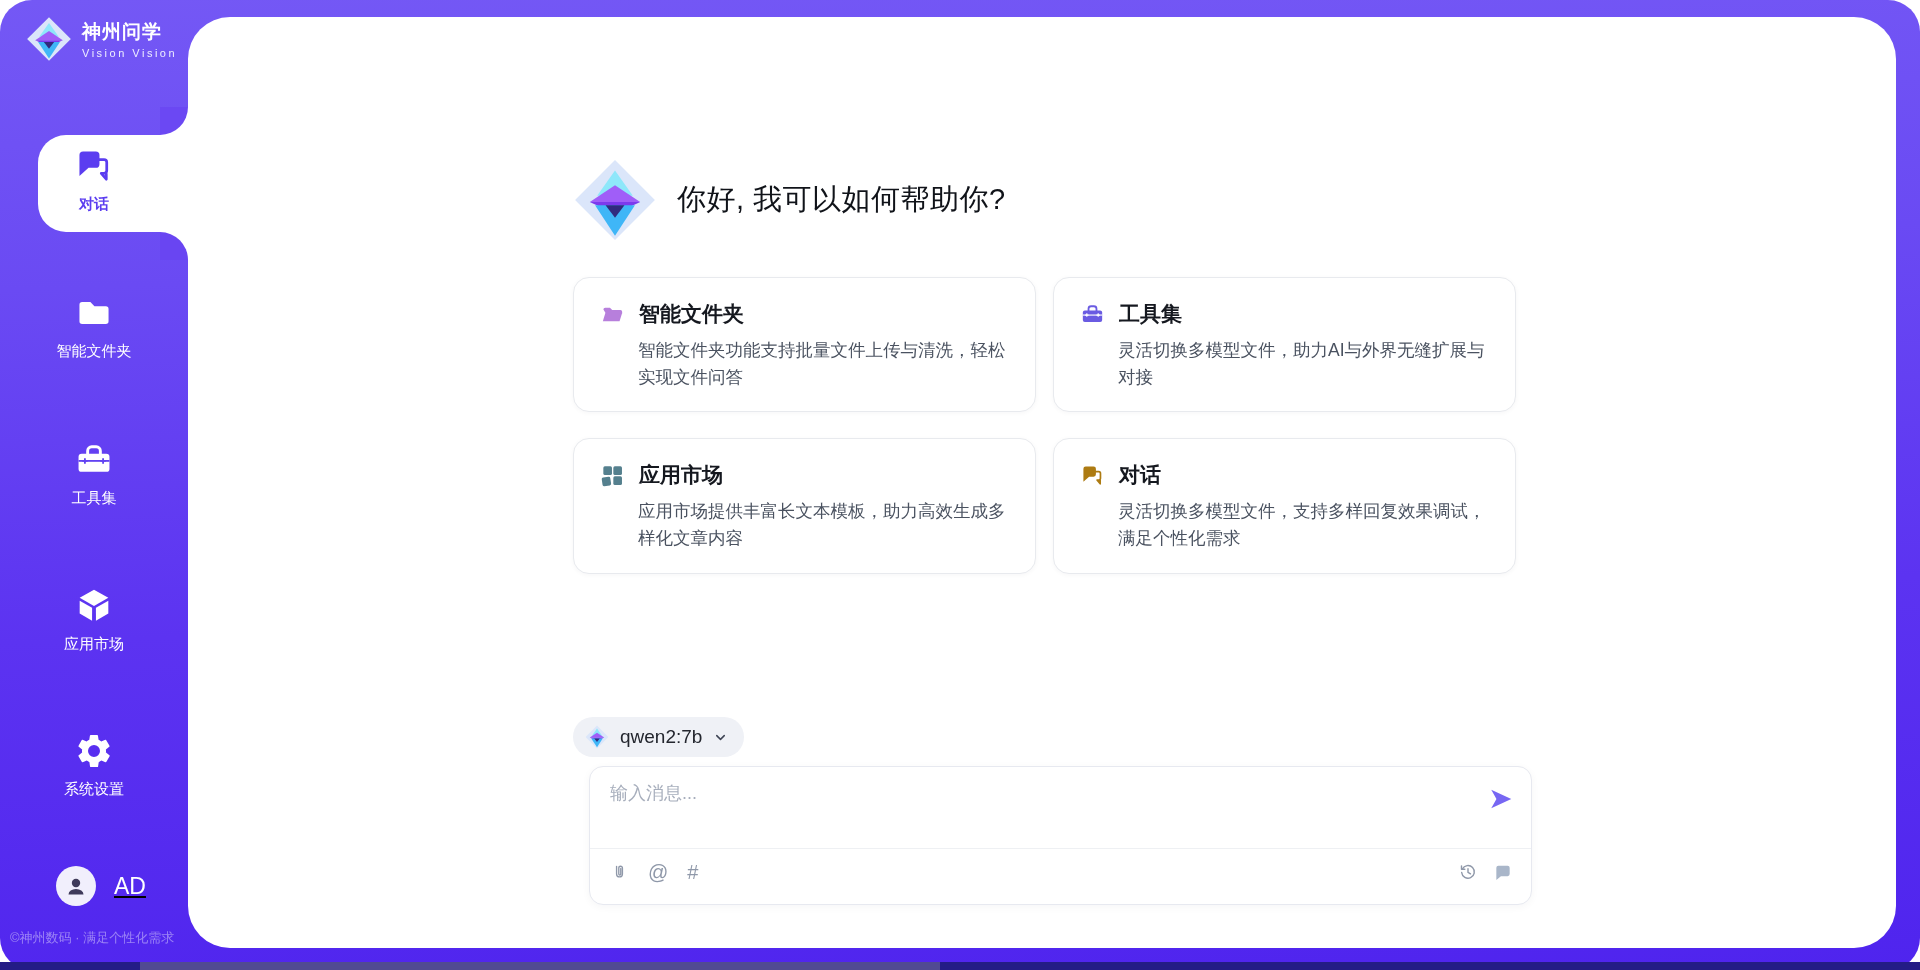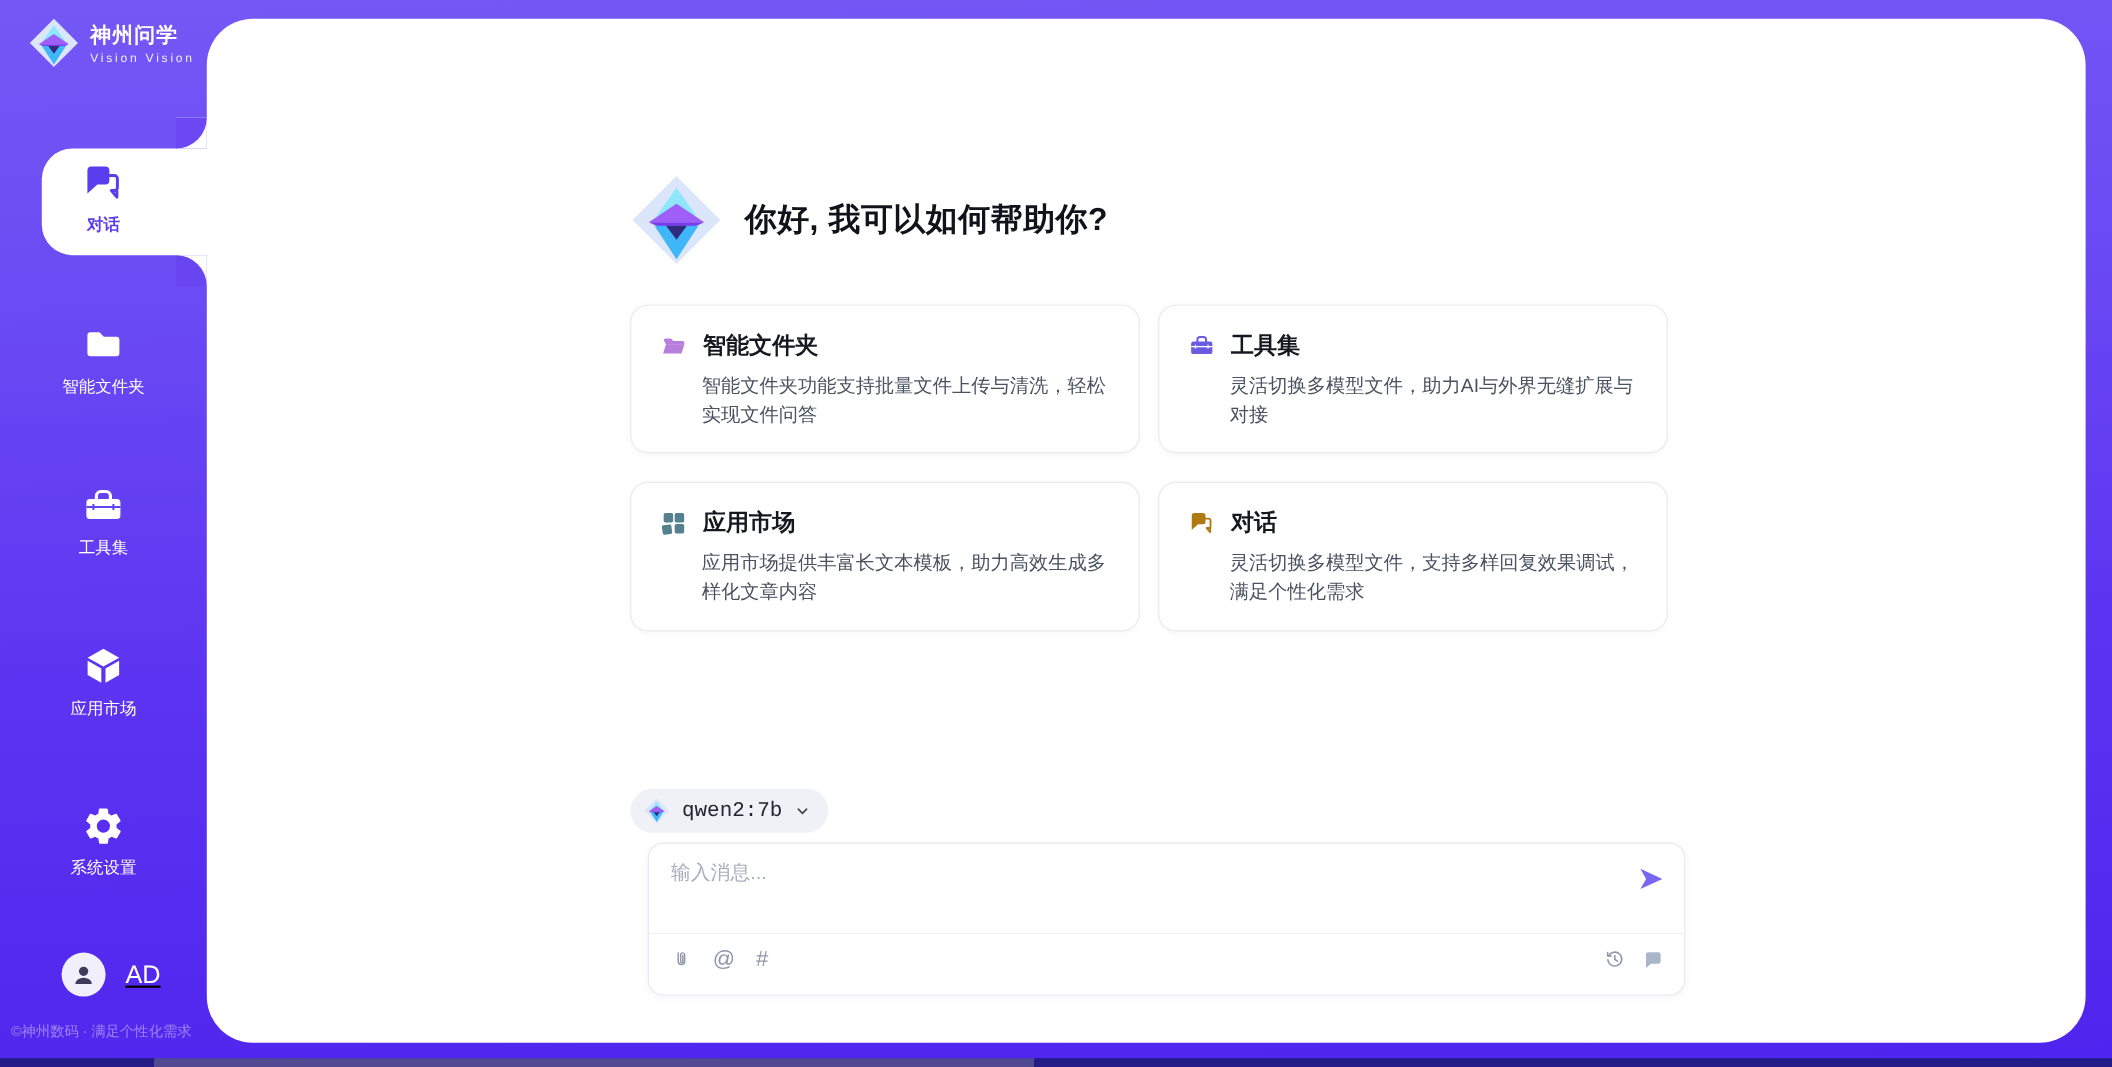--- a/index.html
+++ b/index.html
@@ -2,20 +2,21 @@
 <html><head>
 <meta charset="utf-8">
 <style>
   * { margin:0; padding:0; box-sizing:border-box; }
   html,body { width:1920px; height:970px; overflow:hidden; }
   body { font-family:"Liberation Sans","DejaVu Sans",sans-serif; }
 
   .stage{
     position:relative; width:1920px; height:970px;
     background:linear-gradient(178deg,#7458f5 0%, #6a4af3 28%, #5c33f1 62%, #4f24ee 100%);
+    border-radius:32px;
   }
 
   
   .bottom-strip{ position:absolute; left:0; bottom:0; width:1920px; height:8px; background:#241c86; }
   .bottom-strip .seg{ position:absolute; top:0; height:8px; background:#76719f; opacity:.55; }
 
   
   .panel{
     position:absolute; left:188px; top:17px; width:1708px; height:931px;
     background:#ffffff; border-radius:42px;
@@ -47,32 +48,32 @@
   .avatar{ width:40px; height:40px; border-radius:50%; background:#f1effc; display:flex;
            align-items:center; justify-content:center; }
   .user-name{ color:#fff; font-size:23px; }
 
   .copyright{ position:absolute; left:10px; top:929px; color:rgba(255,255,255,.42); font-size:13px; white-space:nowrap; }
 
   
   .content{ position:absolute; left:573px; top:0; width:943px; height:970px; }
 
   .greeting{ position:absolute; left:0; top:158px; display:flex; align-items:center; gap:20px; }
-  .greeting h1{ font-size:29px; font-weight:700; color:#101319; letter-spacing:.5px; }
+  .greeting h1{ font-size:29px; font-weight:400; color:#101319; letter-spacing:.5px; }
 
   .cards{ position:absolute; left:0; top:277px; width:943px;
           display:grid; grid-template-columns:463px 463px; grid-column-gap:17px; grid-row-gap:26px; }
   .card{ background:#fff; border:1px solid #e8eaee; border-radius:16px; padding:22px 24px 20px 26px;
          min-height:123px; box-shadow:0 1px 5px rgba(17,24,39,.04); cursor:pointer; }
   .card-head{ display:flex; align-items:center; gap:14px; }
   .card-title{ font-size:21px; font-weight:700; color:#15181f; }
   .card-desc{ margin:9px 0 0 38px; font-size:17.5px; line-height:1.55; color:#4a5260; }
 
   .model-pill{ position:absolute; left:0; top:717px; height:40px; display:inline-flex; align-items:center;
-               gap:11px; padding:0 16px 0 12px; background:#eff1f6; border-radius:20px; cursor:pointer;font-family:Liberation Mono, monospace; }
+               gap:11px; padding:0 16px 0 12px; background:#eff1f6; border-radius:20px; cursor:pointer; }
   .model-name{ font-size:19px; color:#23262e; }
 
   .composer{ position:absolute; left:16px; top:766px; width:943px; height:139px; background:#fff;
              border:1px solid #e7e9f0; border-radius:14px; box-shadow:0 2px 8px rgba(17,24,39,.04); }
   .composer textarea{ position:absolute; left:20px; top:14px; width:860px; height:58px; border:none;
              outline:none; resize:none; font-family:inherit; font-size:18px; color:#303645; background:transparent; }
   .composer textarea::placeholder{ color:#a7aebc; }
   .send-btn{ position:absolute; right:16px; top:18px; width:28px; height:28px; border:none; background:transparent;
              cursor:pointer; display:flex; align-items:center; justify-content:center; }
   .composer .divider{ position:absolute; left:0; top:81px; width:100%; border-top:1px solid #eef0f3; }

